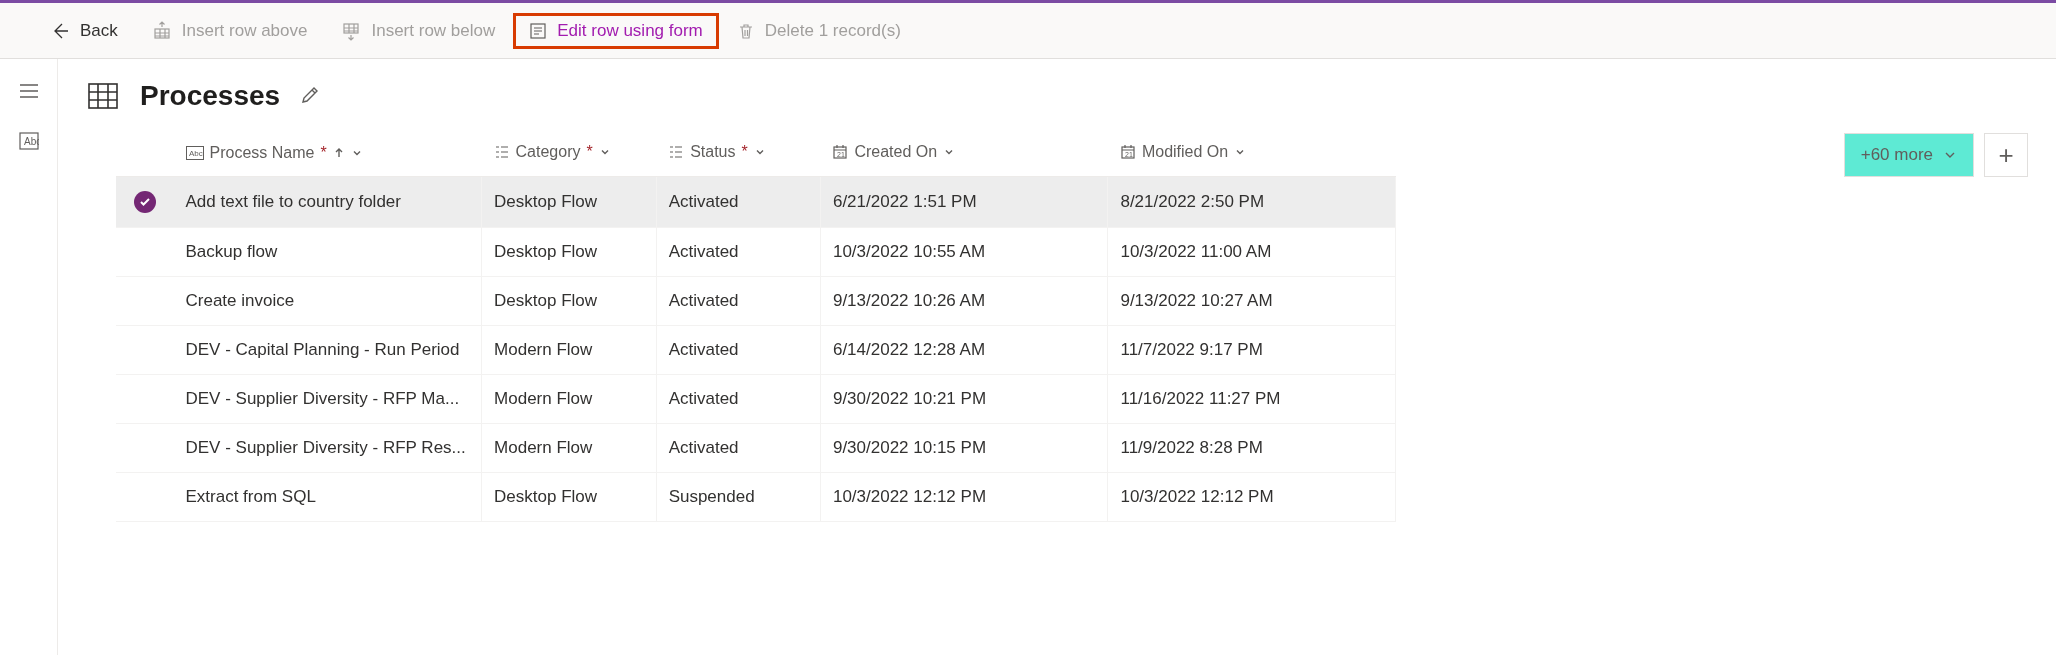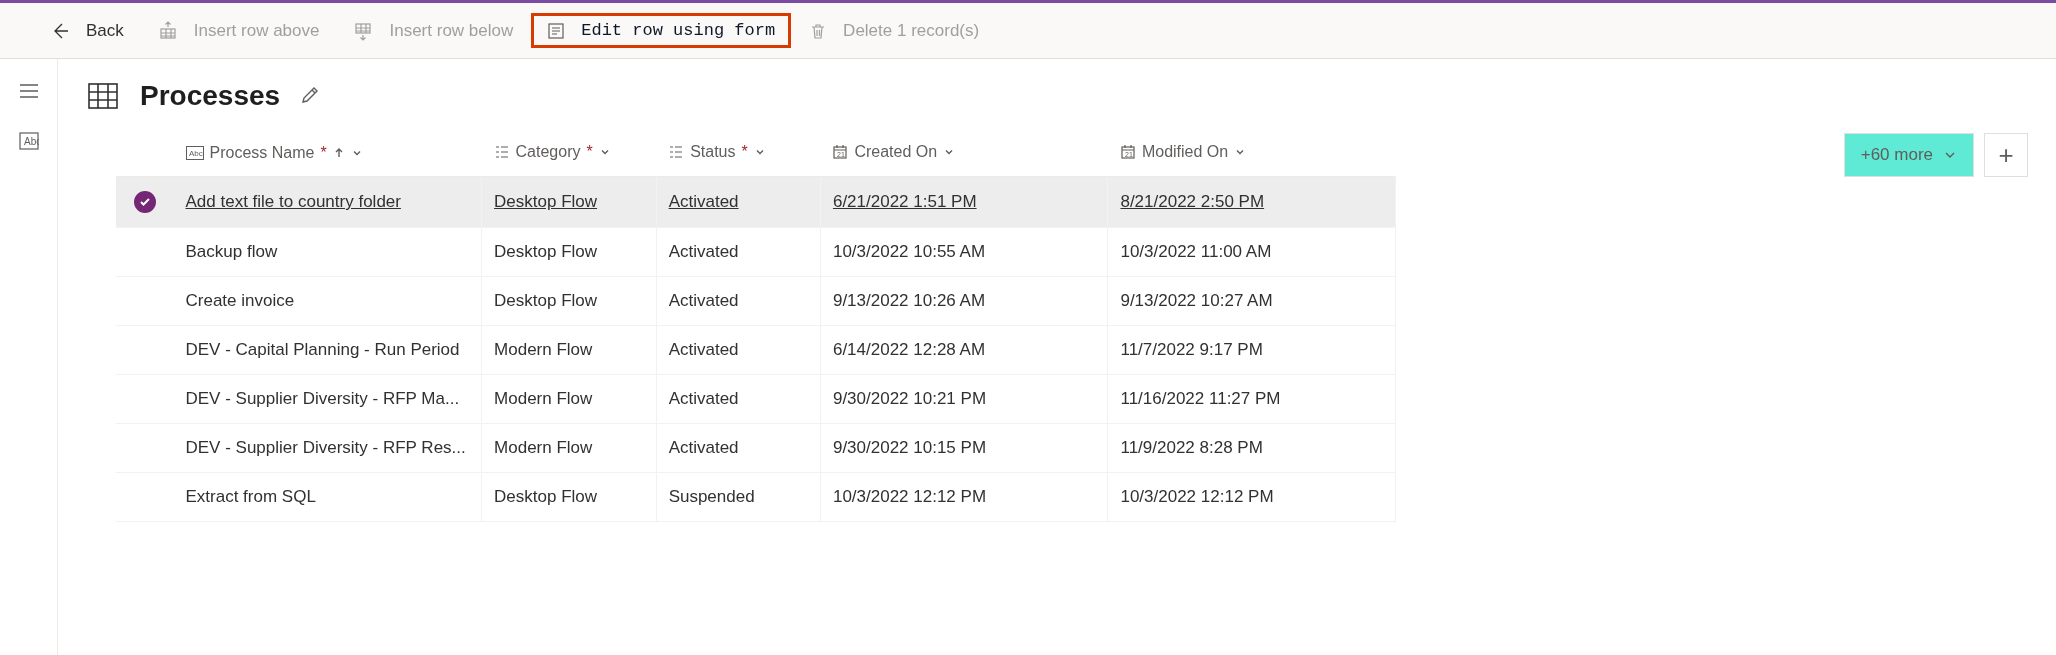--- a/index.html
+++ b/index.html
@@ -17,35 +17,34 @@
     align-items: center;
     height: 56px;
     padding: 0 10px 0 36px;
     border-bottom: 1px solid #e1dfdd;
     background: #faf9f8;
     gap: 6px;
   }
   .tb-btn {
     display: inline-flex;
     align-items: center;
-    gap: 16px;
+    gap: 10px;
     padding: 6px 14px;
     font-size: 17px;
     color: #605e5c;
     background: transparent;
     border: none;
     cursor: default;
   }
   .tb-btn.enabled { color: #323130; }
   .tb-btn.disabled { color: #a19f9d; align-items: center; }
   .tb-btn.highlighted {
     outline: 3px solid #d83b01;
     outline-offset: -1px;
-    color: #0f172a;
-    font-family: Liberation Mono, monospace;
+    color: #a21caf;
   }
   .tb-btn svg { display: block; }
   .main-wrap { display: flex; height: 596px; }
   .left-rail {
     width: 58px;
     border-right: 1px solid #edebe9;
     display: flex;
     flex-direction: column;
     align-items: center;
     gap: 22px;
@@ -124,21 +123,21 @@
     padding: 14px 12px;
     border-right: 1px solid #f3f2f1;
     border-bottom: 1px solid #f3f2f1;
     font-size: 17px;
     color: #323130;
     white-space: nowrap;
     overflow: hidden;
     text-overflow: ellipsis;
   }
   .sel-col { width: 56px; text-align: center; border-right: none !important; }
-  tr.selected td { background: #ededed; text-decoration: underline; }
+  tr.selected td { background: #ededed; }
   .sel-dot {
     width: 22px; height: 22px;
     border-radius: 50%;
     background: #742774;
     display: inline-flex;
     align-items: center; justify-content: center;
     color: #fff;
   }
   .col-name { width: 300px; max-width: 300px; }
   .col-cat { width: 170px; }

